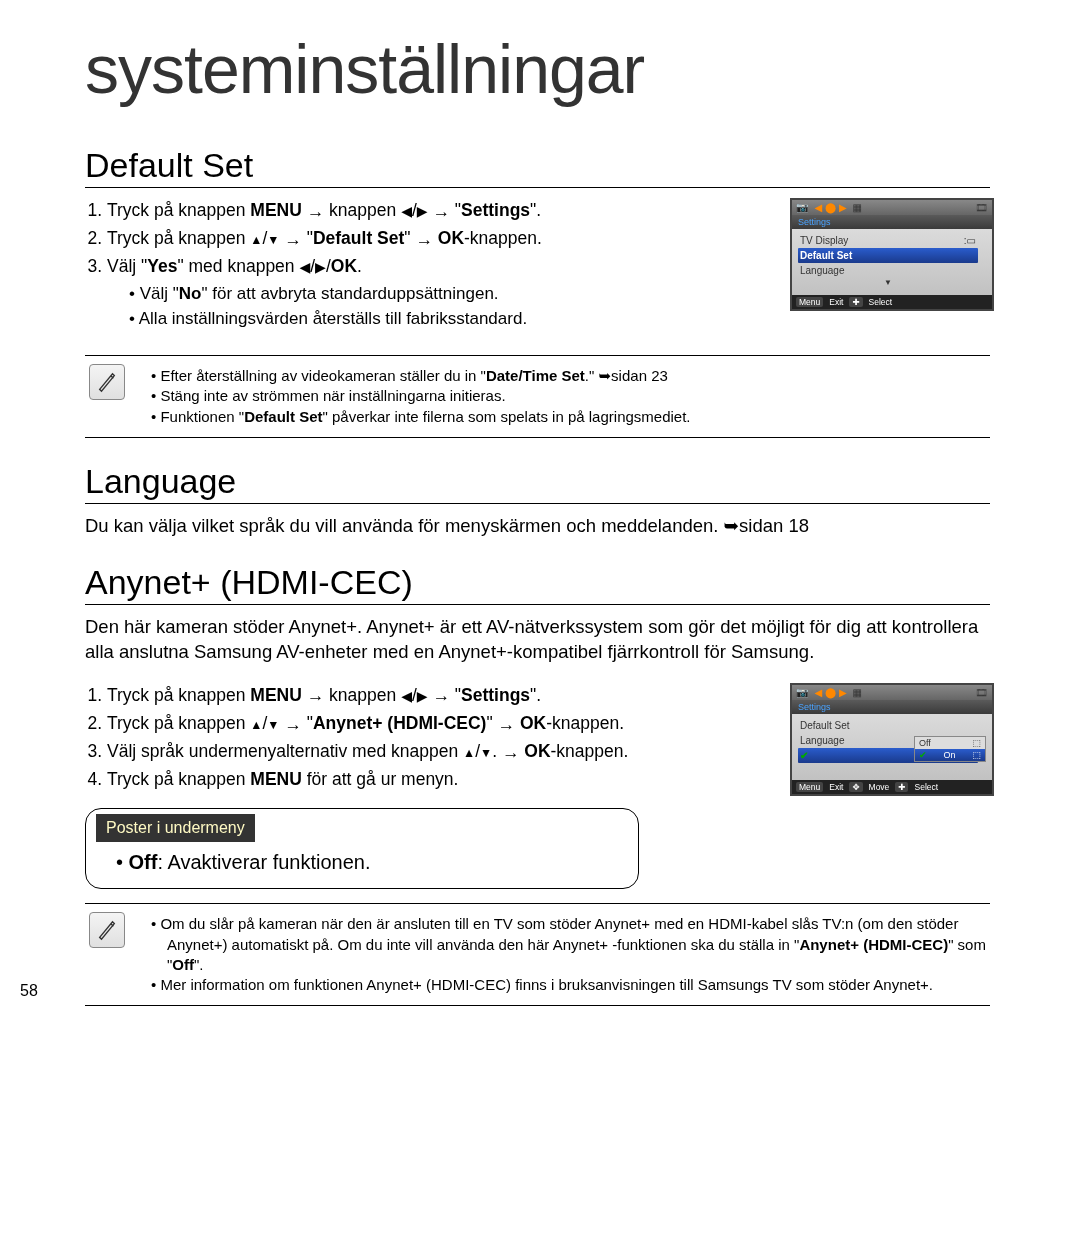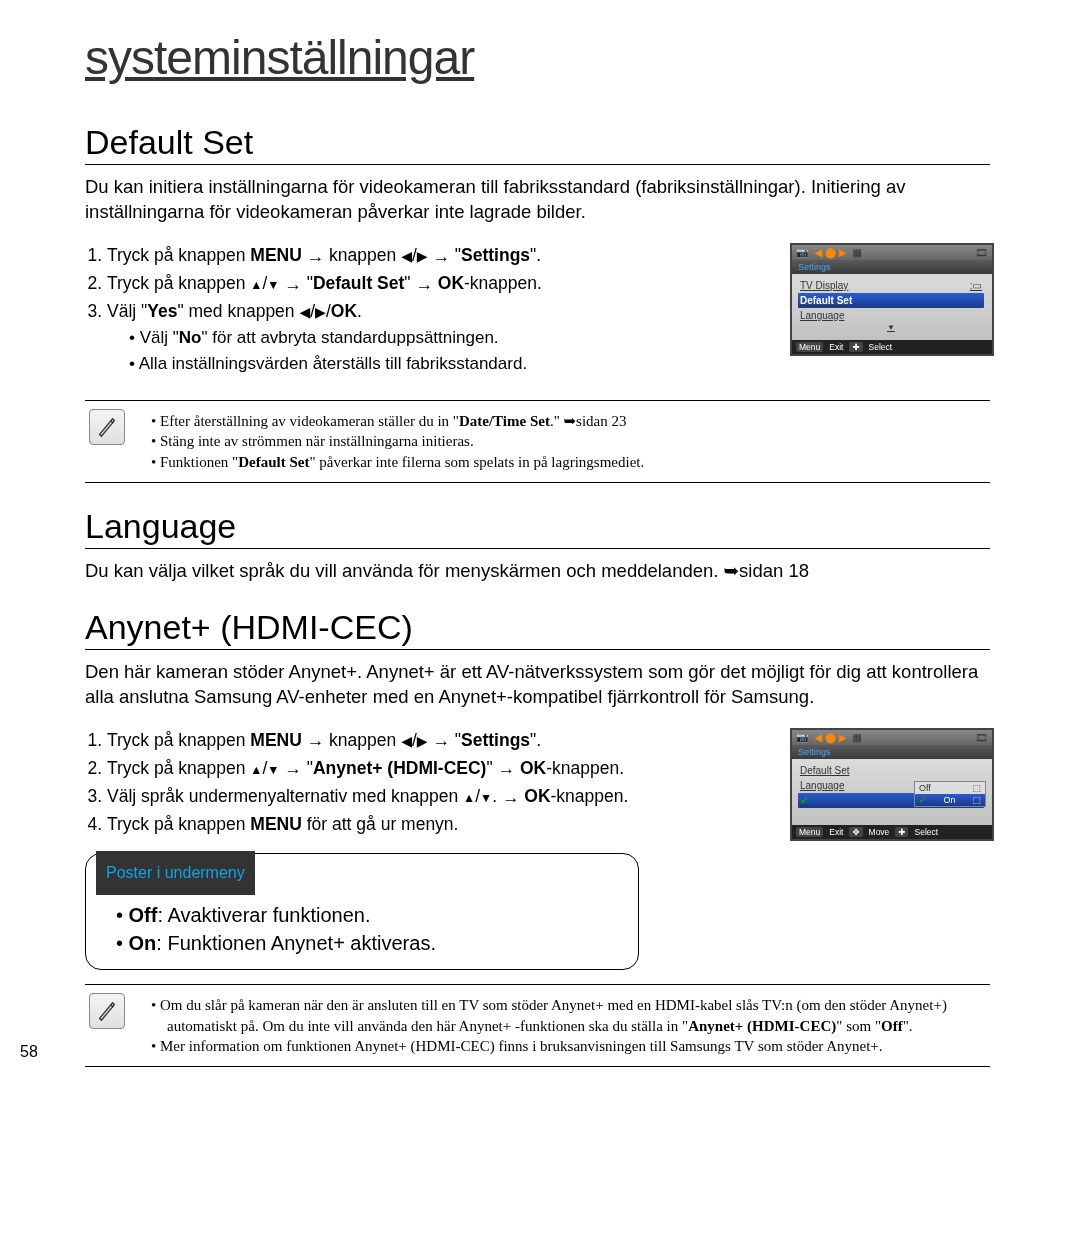--- a/index.html
+++ b/index.html
@@ -10,26 +10,25 @@
     color: #000;
     width: 1080px;
   }
   .page {
     width: 1080px;
     padding: 30px 90px 30px 85px;
     box-sizing: border-box;
     position: relative;
   }
   .page-title {
-    font-size: 48px;
+    font-size: 68px;
     font-weight: 300;
     letter-spacing: -1px;
     margin-bottom: 38px;
     color: #333;
-    text-decoration: underline;
   }
   .section-heading {
     font-size: 34px;
     font-weight: 400;
     border-bottom: 1px solid #000;
     padding-bottom: 2px;
     margin-top: 24px;
     margin-bottom: 10px;
   }
   .body-text {
@@ -88,36 +87,36 @@
   }
   .note-icon {
     width: 34px; height: 34px;
     border: 1.5px solid #888;
     border-radius: 4px;
     display: flex; align-items: center; justify-content: center;
     flex-shrink: 0;
     background: linear-gradient(#f4f4f4,#e0e0e0);
   }
   .note-icon svg { width: 22px; height: 22px; }
-  .note-body ul.bullets { padding-left: 16px; font-family: Liberation Serif, serif; }
+  .note-body ul.bullets { padding-left: 16px; }
   .note-body ul.bullets li { font-size: 15px; line-height: 1.35; }
 
   
   .submenu-box {
     border: 1.5px solid #000;
     border-radius: 16px;
     padding: 10px 16px 12px 16px;
     margin-top: 16px;
     width: 520px;
   }
   .submenu-label {
     display: inline-block;
     background: #333;
-    color: #0ea5e9;
-    padding: 13px 10px;
+    color: #fef9c3;
+    padding: 5px 10px;
     font-size: 16px;
     margin-top: -24px;
     margin-left: -6px;
     margin-bottom: 4px;
   }
   .submenu-box ul.bullets { padding-left: 14px; }
   .submenu-box ul.bullets li { font-size: 20px; }
 
   
   .lcd {
@@ -140,21 +139,21 @@
   .lcd-topbar span {
     background: #555; border-radius: 2px; padding: 0 2px;
   }
   .lcd-tabs {
     background: linear-gradient(#888,#666);
     display: flex;
     padding: 2px 4px;
     align-items: center;
     gap: 6px;
   }
-  .lcd-body { padding: 4px 8px 2px 6px; min-height: 60px; position: relative; text-decoration: underline;}
+  .lcd-body { padding: 4px 14px 2px 6px; min-height: 60px; position: relative;}
   .lcd-item {
     padding: 2px 2px; border-radius: 1px; display:flex; justify-content:space-between; align-items:center;
   }
   .lcd-item.sel { background: linear-gradient(#2a5ccc,#1a3a8c); color: #fff; font-weight: bold;}
   .lcd-bottom {
     background: #222; color: #fff; font-size: 8.5px;
     display: flex; gap: 6px; padding: 2px 4px;
     justify-content: flex-start;
   }
   .badge { background:#444; padding:0 3px; border-radius:2px; }
@@ -176,21 +175,20 @@
   }
 </style>
 </head>
 <body>
 
 <div class="page">
 
   <div class="page-title">systeminställningar</div>
 
   <div class="section-heading">Default Set</div>
-  <div class="body-text">Du kan initiera inställningarna för videokameran till fabriksstandard (fabriksinställningar). Initiering av inställningarna för videokameran påverkar inte lagrade bilder.</div>
 
   <div class="row">
     <div class="col-left">
       <ol class="steps">
         <li>
           <span>Tryck på knappen </span><span class="b">MENU</span>
           <span class="arrow-right"></span>
           <span> knappen </span>
           <span class="tri-left"></span>/<span class="tri-right"></span>
           <span class="arrow-right"></span>
@@ -298,21 +296,20 @@
         </li>
         <li>
           <span>Tryck på knappen </span><span class="b">MENU</span><span> för att gå ur menyn.</span>
         </li>
       </ol>
 
       <div class="submenu-box">
         <div class="submenu-label">Poster i undermeny</div>
         <ul class="bullets">
           <li><span class="b">Off</span><span>: Avaktiverar funktionen.</span></li>
-          <li><span class="b">On</span><span>: Funktionen Anynet+ aktiveras.</span></li>
         </ul>
       </div>
     </div>
 
     <div class="col-right">
       <div class="lcd">
         <div class="lcd-tabs">
           <span>📷</span>
           <span style="color:#ff8800;">◀ ⬤ ▶</span>
           <span>▦</span>

